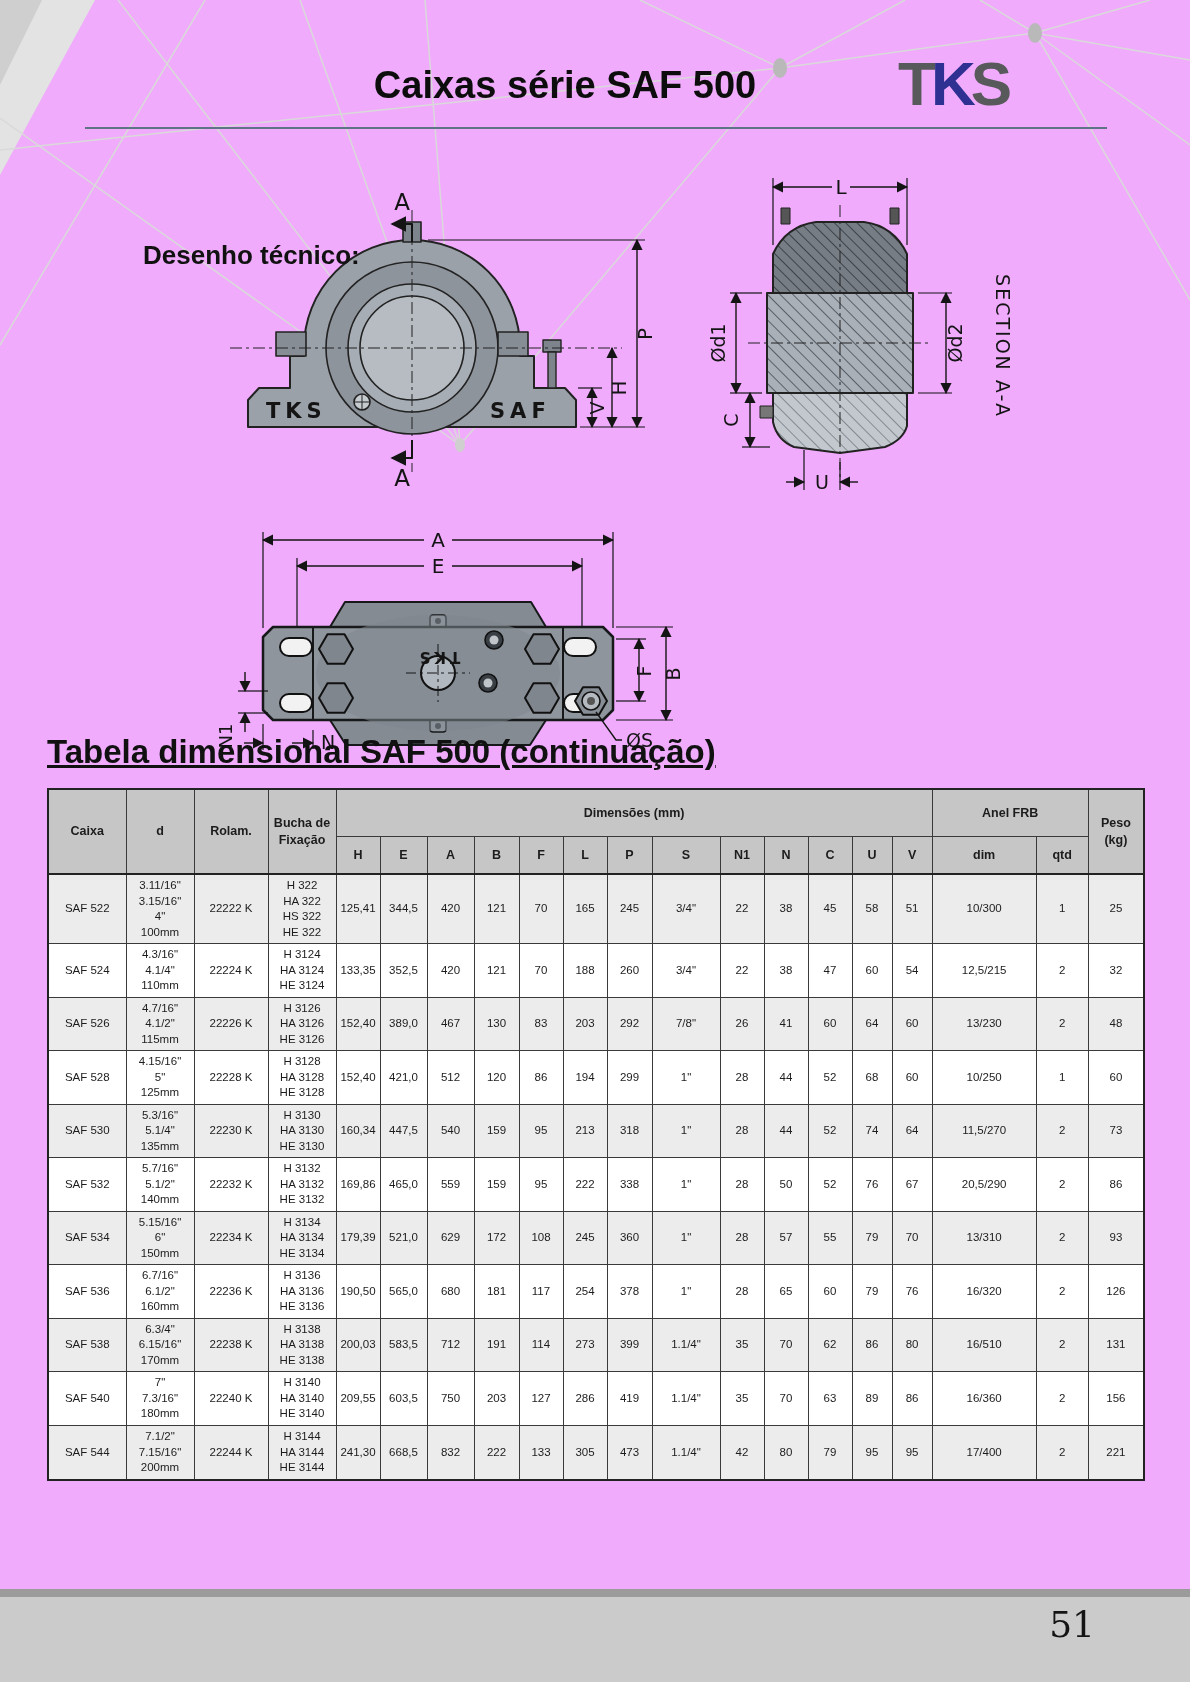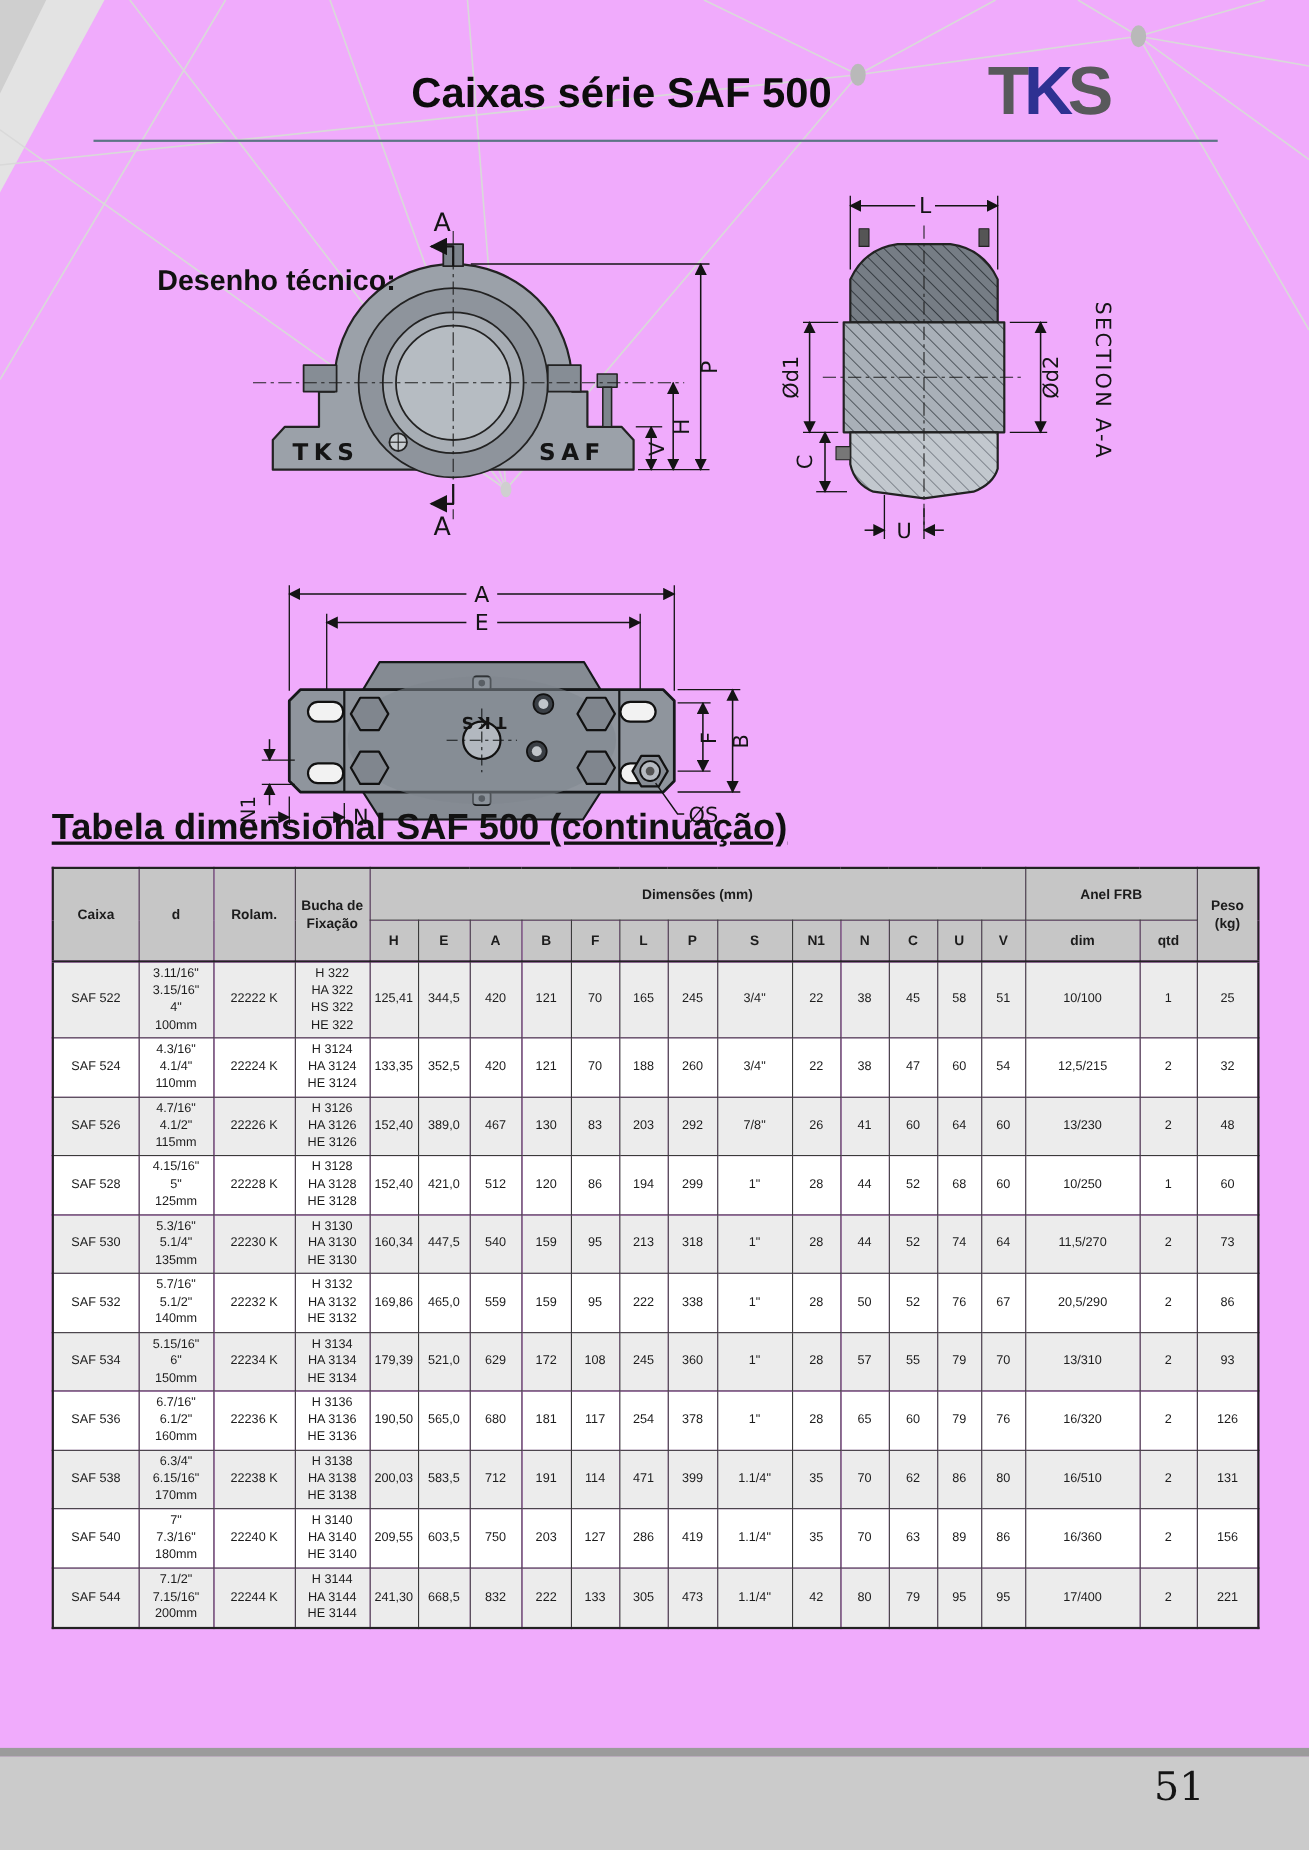--- a/index.html
+++ b/index.html
@@ -349,21 +349,21 @@
           <td>121</td>
           <td>70</td>
           <td>165</td>
           <td>245</td>
           <td>3/4"</td>
           <td>22</td>
           <td>38</td>
           <td>45</td>
           <td>58</td>
           <td>51</td>
-          <td>10/100</td>
+          <td>10/300</td>
           <td>1</td>
           <td>25</td>
         </tr>
         <tr>
           <td>SAF 524</td>
           <td>4.3/16"<br>4.1/4"<br>110mm</td>
           <td>22224 K</td>
           <td>H 3124<br>HA 3124<br>HE 3124</td>
           <td>133,35</td>
           <td>352,5</td>
@@ -517,21 +517,21 @@
         <tr>
           <td>SAF 538</td>
           <td>6.3/4"<br>6.15/16"<br>170mm</td>
           <td>22238 K</td>
           <td>H 3138<br>HA 3138<br>HE 3138</td>
           <td>200,03</td>
           <td>583,5</td>
           <td>712</td>
           <td>191</td>
           <td>114</td>
-          <td>471</td>
+          <td>273</td>
           <td>399</td>
           <td>1.1/4"</td>
           <td>35</td>
           <td>70</td>
           <td>62</td>
           <td>86</td>
           <td>80</td>
           <td>16/510</td>
           <td>2</td>
           <td>131</td>

